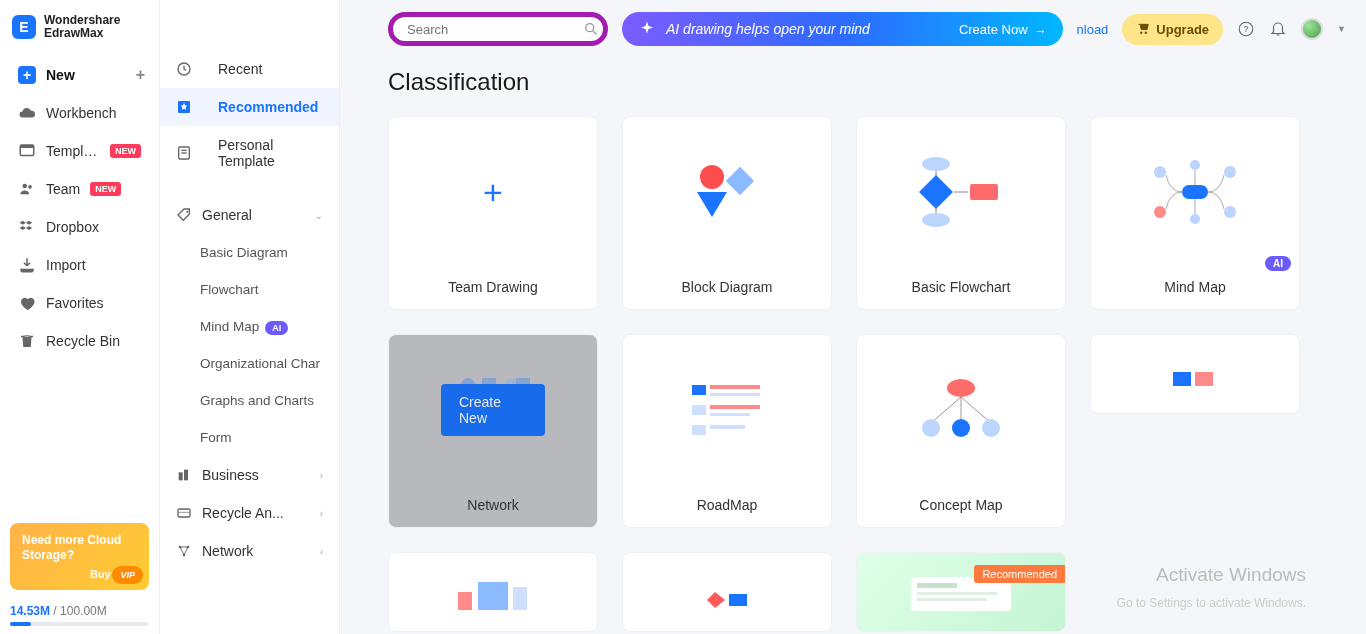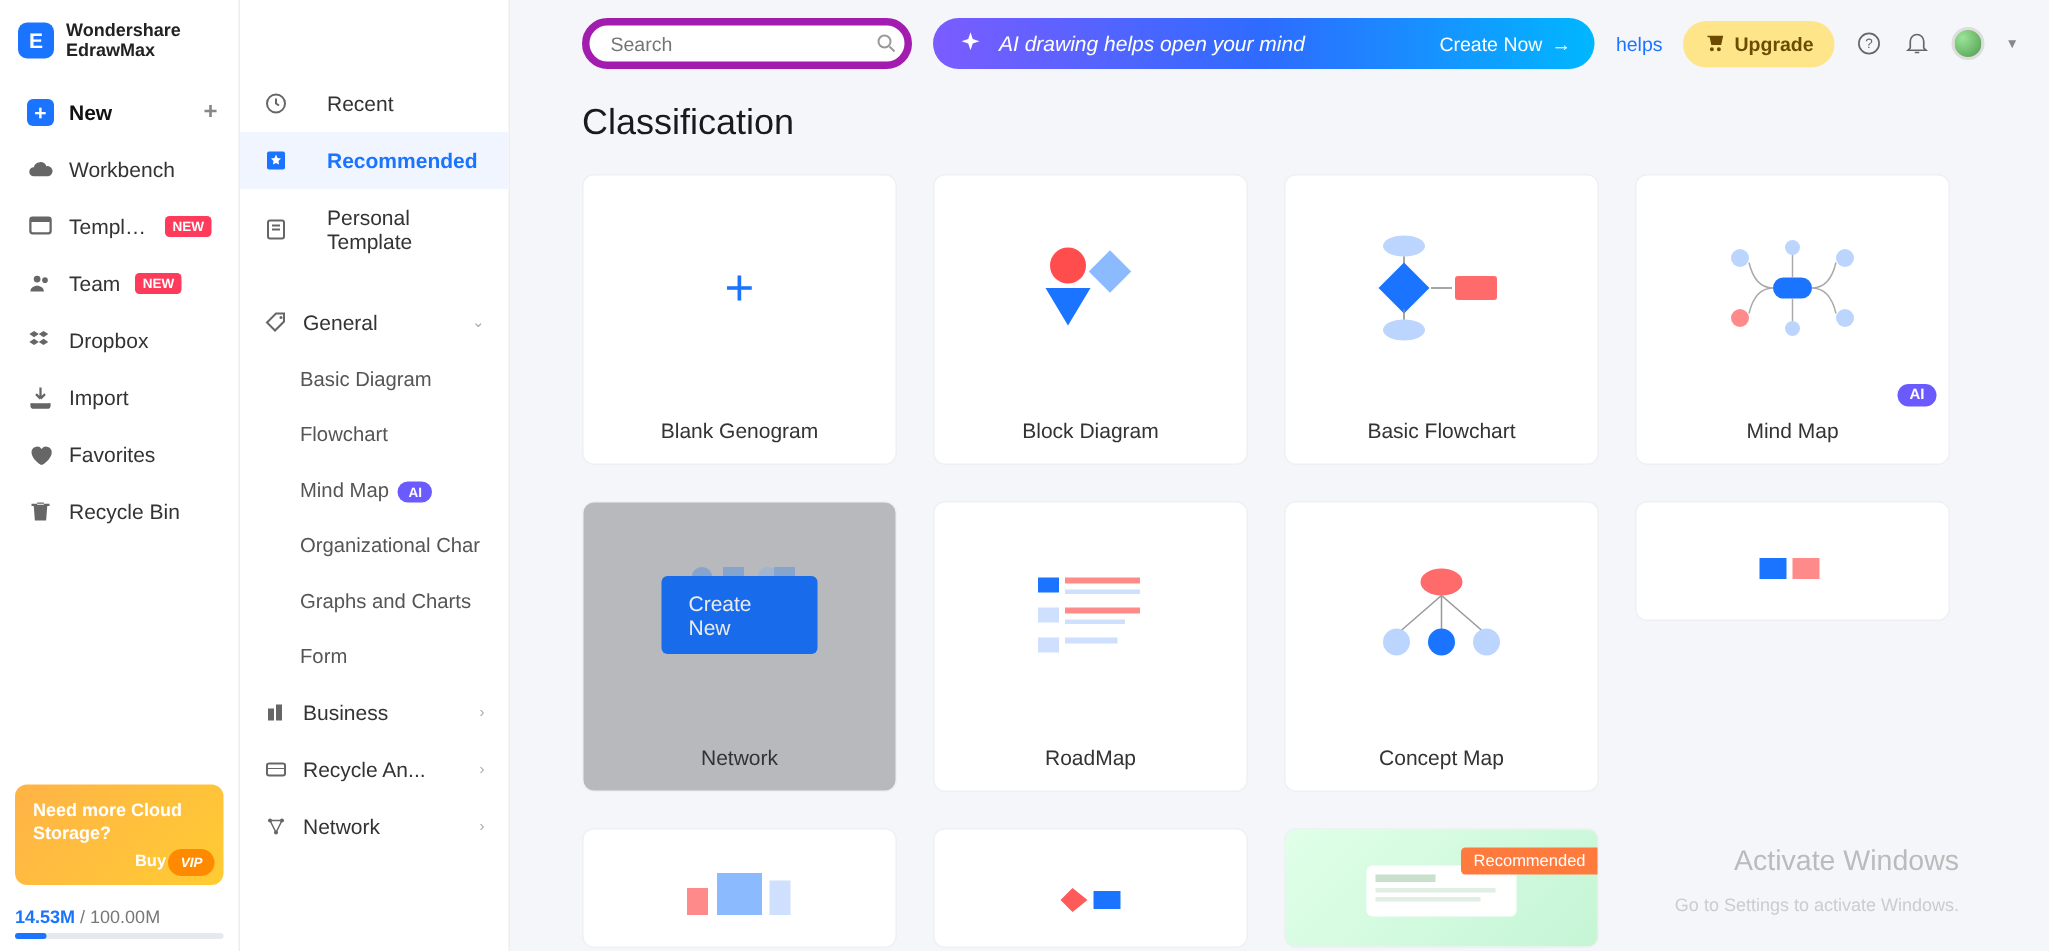--- a/index.html
+++ b/index.html
@@ -281,21 +281,21 @@
             <svg width="18" height="18" viewBox="0 0 24 24">
               <path fill="#fff" d="M12 2l2 6 6 2-6 2-2 6-2-6-6-2 6-2z"></path>
             </svg>
           </span>
         <span class="txt">AI drawing helps open your mind</span>
         <span class="create">
             <span>Create Now</span> 
             <span>→</span>
           </span>
       </div>
-      <span class="nload">helps</span>
+      <span class="nload">nload</span>
       <div class="upgrade-btn">
         <span>
             <svg width="14" height="14" viewBox="0 0 24 24">
               <path fill="#6b4b00" d="M7 4h14l-2 9H9L7 4zm-3 0h3M9 20a1.5 1.5 0 100-3 1.5 1.5 0 000 3zm8 0a1.5 1.5 0 100-3 1.5 1.5 0 000 3z" stroke="#6b4b00" stroke-width="1.5"></path>
             </svg>
           </span>
         <span>Upgrade</span>
       </div>
       <div class="top-icons">
         <span class="top-icon">
@@ -315,21 +315,21 @@
     </div>
 
     <div class="content">
       <div class="page-title">Classification</div>
       <div class="grid">
 
         <div class="card">
           <div class="card-thumb">
               <span class="blank-plus">+</span>
             </div>
-          <div class="card-label">Blank Genogram</div>
+          <div class="card-label">Team Drawing</div>
         </div>
         <div class="card">
           <div class="card-thumb">
               <svg width="90" height="70" viewBox="0 0 90 70">
                 <circle cx="30" cy="20" r="12" fill="#ff4d4d"></circle>
                 <rect x="48" y="14" width="20" height="20" fill="#8bbaff" transform="rotate(45 58 24)"></rect>
                 <polygon points="30,60 15,35 45,35" fill="#1a74ff"></polygon>
               </svg>
             </div>
           <div class="card-label">Block Diagram</div>

